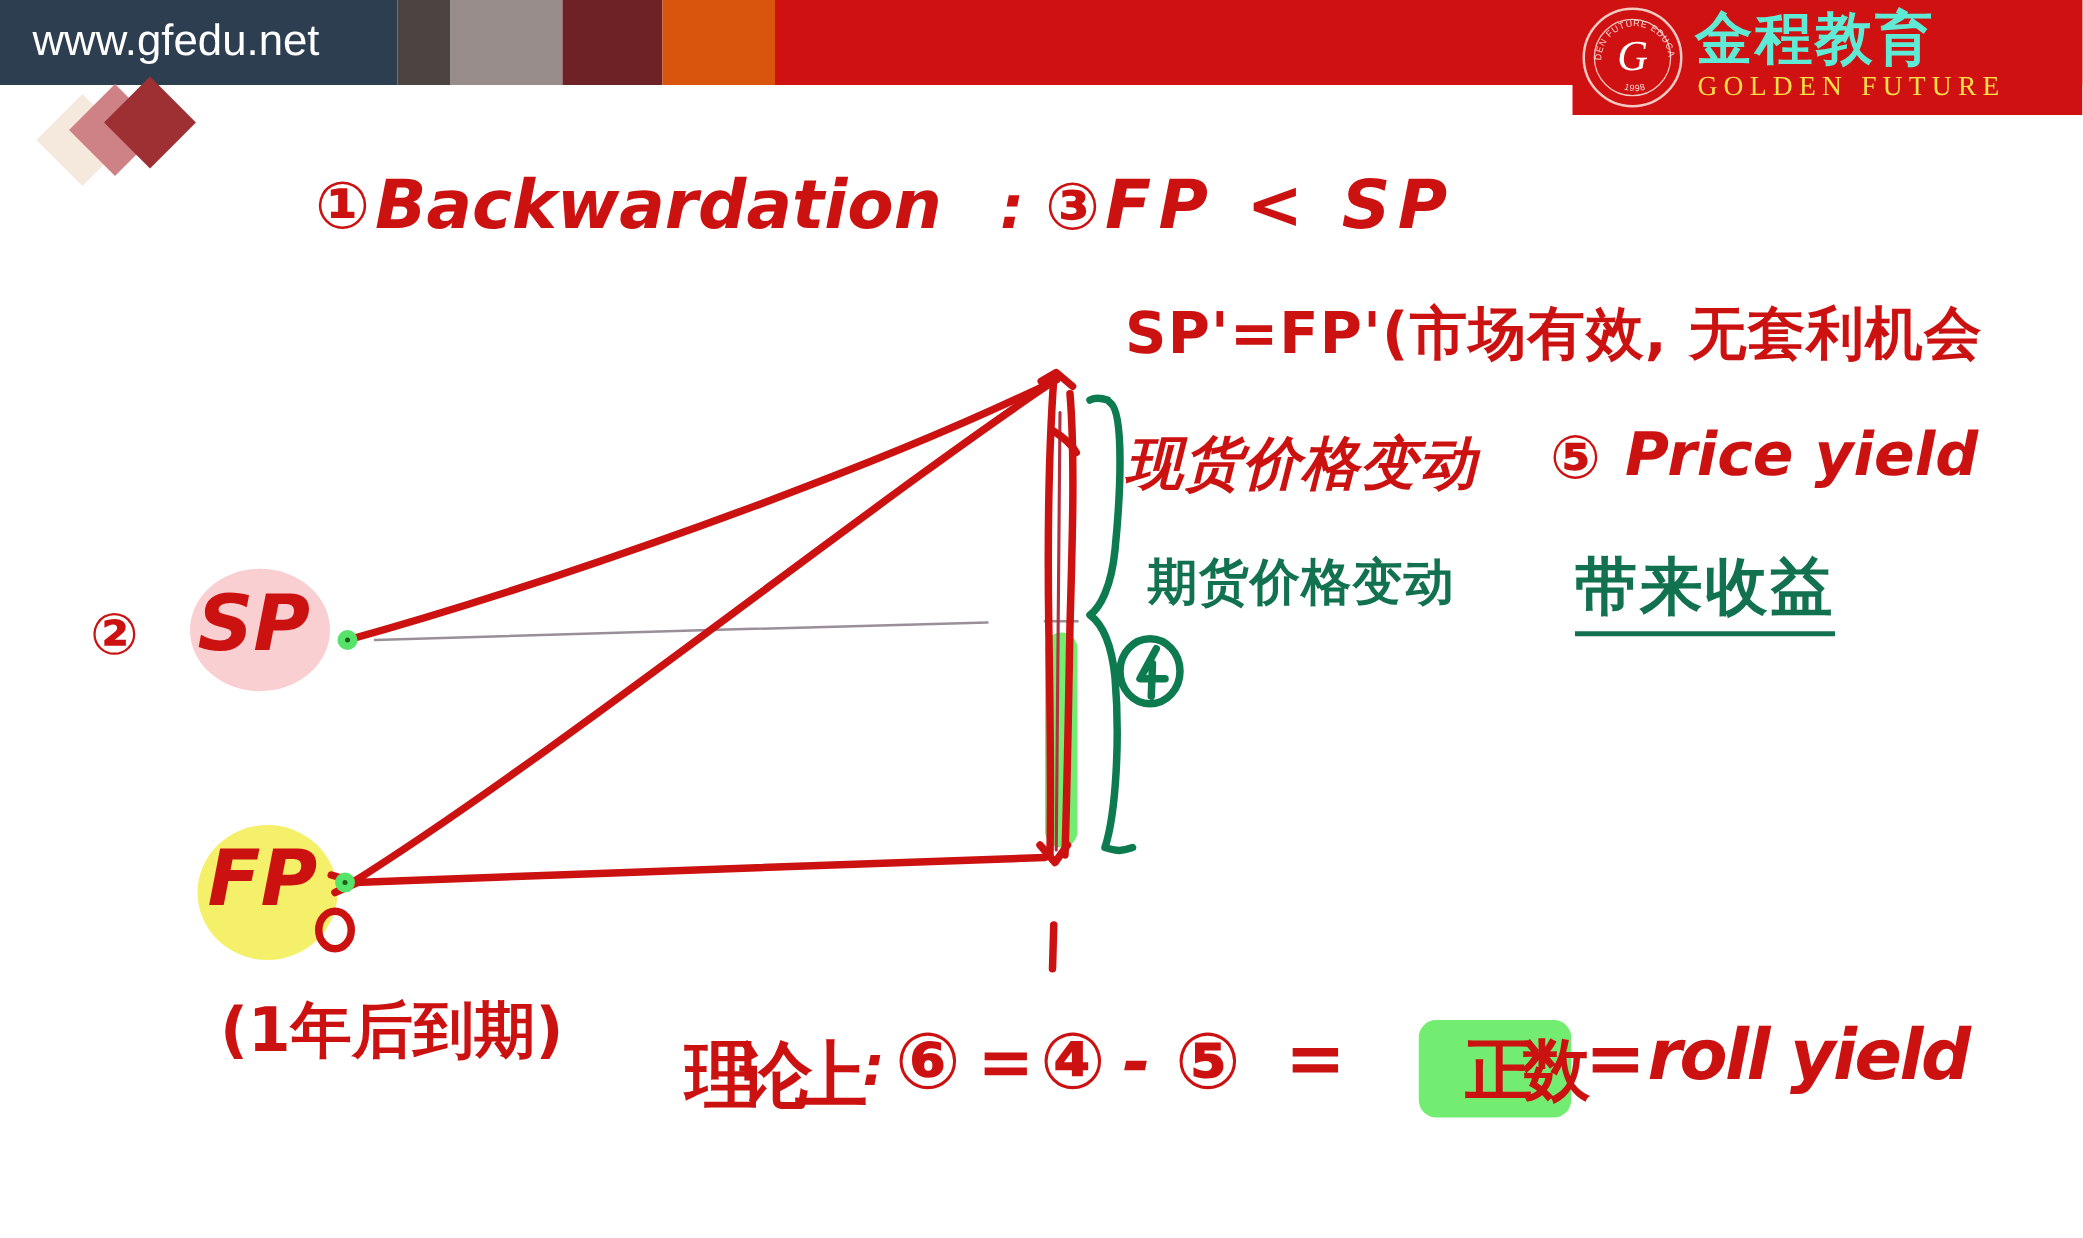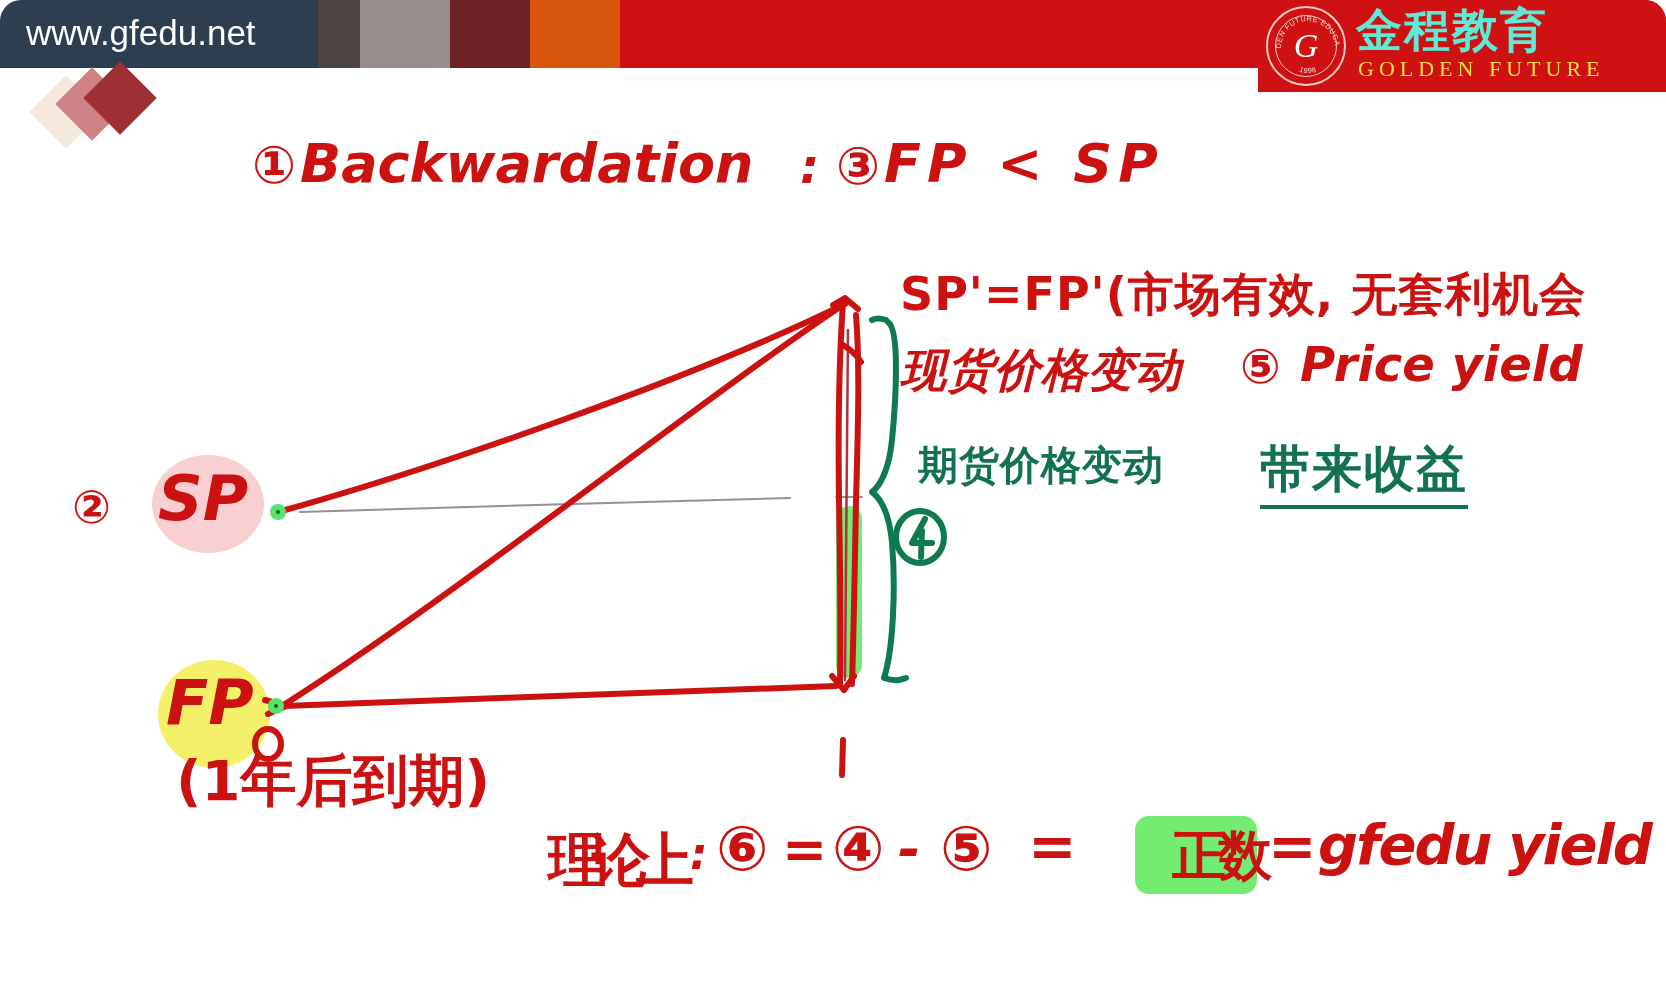--- a/index.html
+++ b/index.html
@@ -1,21 +1,21 @@
 <!DOCTYPE html>
 <html><head>
 <meta charset="utf-8">
 <title>Backwardation Whiteboard</title>
 <style>
   html,body{margin:0;padding:0;background:#ffffff;}
   body{
     font-family:"Liberation Sans", sans-serif;
     width:1666px;height:990px;overflow:hidden;position:relative;
   }
-  #stage{position:relative;width:1666px;height:990px;background:#ffffff;overflow:hidden;border-radius:21px;}
+  #stage{position:relative;width:1666px;height:990px;background:#ffffff;overflow:hidden;}
 
   
   .topbar{position:absolute;left:0;top:0;width:1666px;height:68px;overflow:hidden;}
   .seg{position:absolute;top:0;height:68px;}
   .seg-navy   {left:0;   width:318px;background:#2c3e50;}
   .seg-dark   {left:318px;width:42px; background:#4b4441;}
   .seg-grey   {left:360px;width:90px; background:#998d8b;}
   .seg-maroon {left:450px;width:80px; background:#6e2225;}
   .seg-orange {left:530px;width:90px; background:#d9540d;}
   .seg-red    {left:620px;width:1046px;background:#cf1111;}
@@ -173,41 +173,41 @@
   <div class="dot" style="left:268px;top:698px;"></div>
 
   <div class="ink">
 
     <div class="hw" style="left:252px;top:135px;font-size:52px;">①</div>
     <div class="hw" style="left:300px;top:132px;font-size:54px;">Backwardation</div>
     <div class="hw" style="left:800px;top:138px;font-size:48px;">:</div>
     <div class="hw" style="left:836px;top:136px;font-size:52px;">③</div>
     <div class="hw" style="left:884px;top:132px;font-size:54px;letter-spacing:6px;">FP &lt; SP</div>
 
-    <div class="hw cn" style="left:900px;top:236px;font-size:46px;letter-spacing:1px;margin-top:28px;">SP'=FP'(市场有效, 无套利机会</div>
+    <div class="hw cn" style="left:900px;top:236px;font-size:46px;letter-spacing:1px;">SP'=FP'(市场有效, 无套利机会</div>
 
     <div class="hw cn" style="left:900px;top:340px;font-size:46px;letter-spacing:1px;font-style:italic;">现货价格变动</div>
     <div class="hw" style="left:1240px;top:338px;font-size:48px;">⑤</div>
     <div class="hw" style="left:1300px;top:336px;font-size:48px;">Price yield</div>
 
     <div class="hw cn green" style="left:918px;top:438px;font-size:40px;letter-spacing:1px;">期货价格变动</div>
     <div class="hw cn green" style="left:1260px;top:436px;font-size:50px;letter-spacing:2px;border-bottom:4px solid #12724f;padding-bottom:2px;">带来收益</div>
 
     <div class="hw" style="left:72px;top:480px;font-size:46px;">②</div>
     <div class="hw" style="left:158px;top:462px;font-size:62px;">SP</div>
     <div class="hw" style="left:166px;top:666px;font-size:62px;">FP</div>
-    <div class="hw cn" style="left:176px;top:744px;font-size:56px;">(1年后到期)</div>
+    <div class="hw cn" style="left:176px;top:792px;font-size:49px;">(1年后到期)</div>
 
     <div class="hw cn" style="left:548px;top:822px;font-size:58px;letter-spacing:-14px;">理论上</div>
     <div class="hw" style="left:690px;top:828px;font-size:44px;">:</div>
     <div class="hw" style="left:716px;top:812px;font-size:62px;">⑥</div>
     <div class="hw" style="left:782px;top:818px;font-size:54px;">=</div>
     <div class="hw" style="left:832px;top:812px;font-size:62px;">④</div>
     <div class="hw" style="left:898px;top:818px;font-size:54px;">-</div>
     <div class="hw" style="left:940px;top:812px;font-size:62px;">⑤</div>
     <div class="hw" style="left:1028px;top:812px;font-size:58px;">=</div>
     <div class="hw cn" style="left:1172px;top:820px;font-size:54px;letter-spacing:-8px;">正数</div>
     <div class="hw" style="left:1268px;top:812px;font-size:58px;">=</div>
-    <div class="hw" style="left:1318px;top:812px;font-size:56px;letter-spacing:-2px;">gfedu yield</div>
+    <div class="hw" style="left:1318px;top:812px;font-size:56px;letter-spacing:-2px;">roll yield</div>
 
   </div>
 
 </div>
 
 </body></html>

